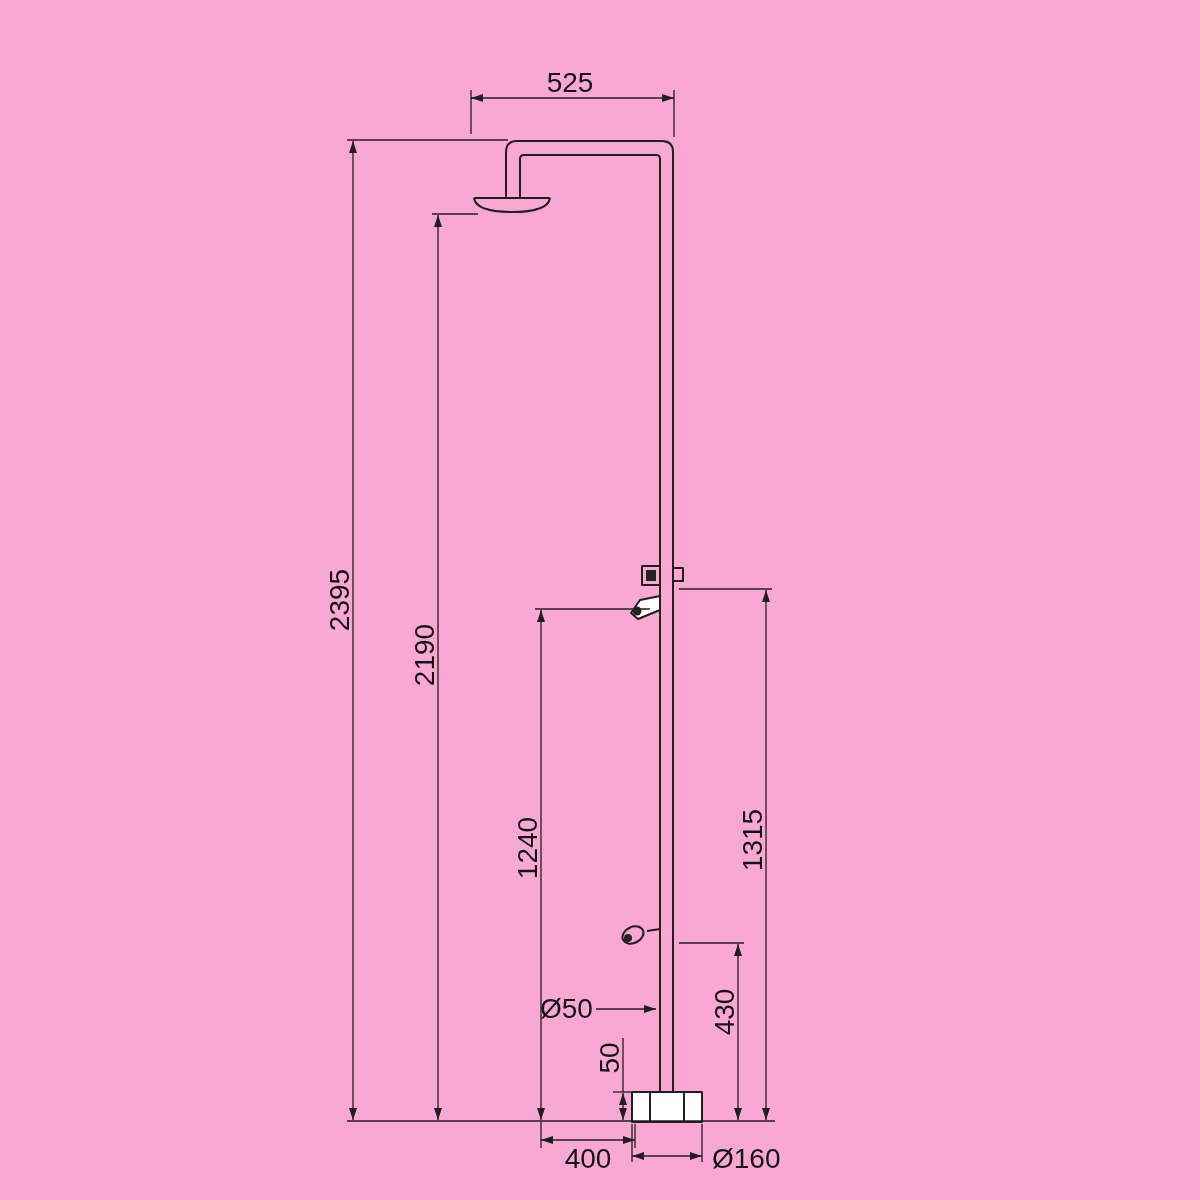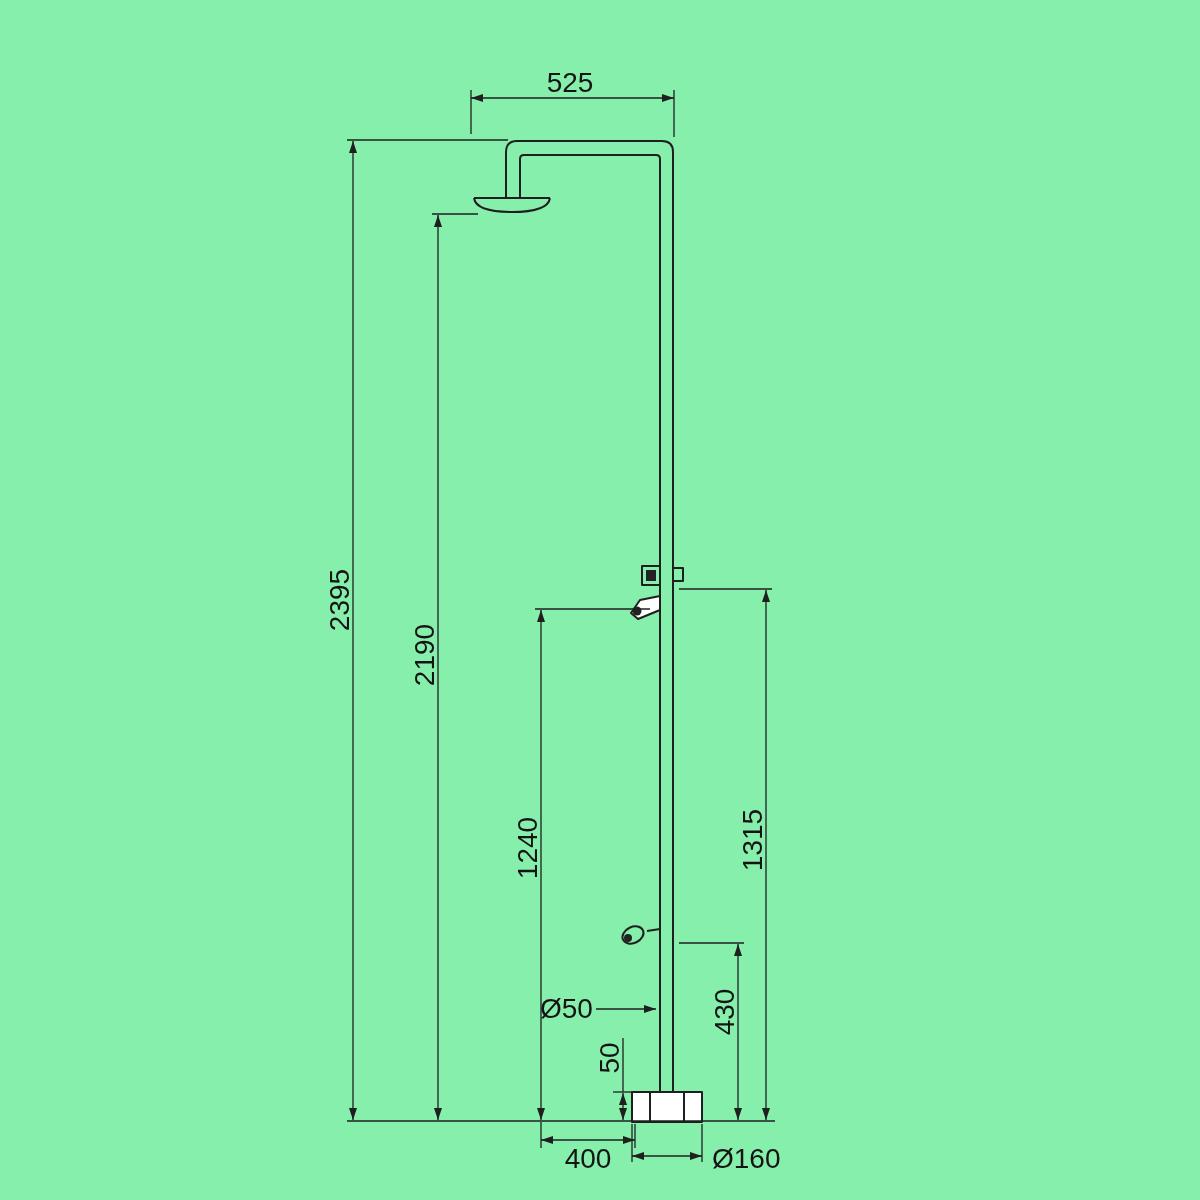--- a/index.html
+++ b/index.html
@@ -1,16 +1,16 @@
 <!DOCTYPE html>
 <html><head>
 <meta charset="utf-8">
 <style>
   html,body{margin:0;padding:0;background:#ffffff;}
-  .canvas{position:relative;width:1200px;height:1200px;background:#86efac;overflow:hidden;}
+  .canvas{position:relative;width:1200px;height:1200px;background:#f9a8d4;overflow:hidden;}
   svg{display:block;}
   .obj{stroke:#1f1f1f;stroke-width:2;fill:none;stroke-linejoin:round;}
   .objfill{stroke:#1f1f1f;stroke-width:2;fill:#ffffff;stroke-linejoin:round;}
   .solid{fill:#232323;stroke:none;}
   .dimline{stroke:#1f1f1f;stroke-width:1.3;fill:none;}
   .dimtext{fill:#141414;font-family:"Liberation Sans",sans-serif;font-size:28px;}
 </style>
 </head>
 <body>
 

